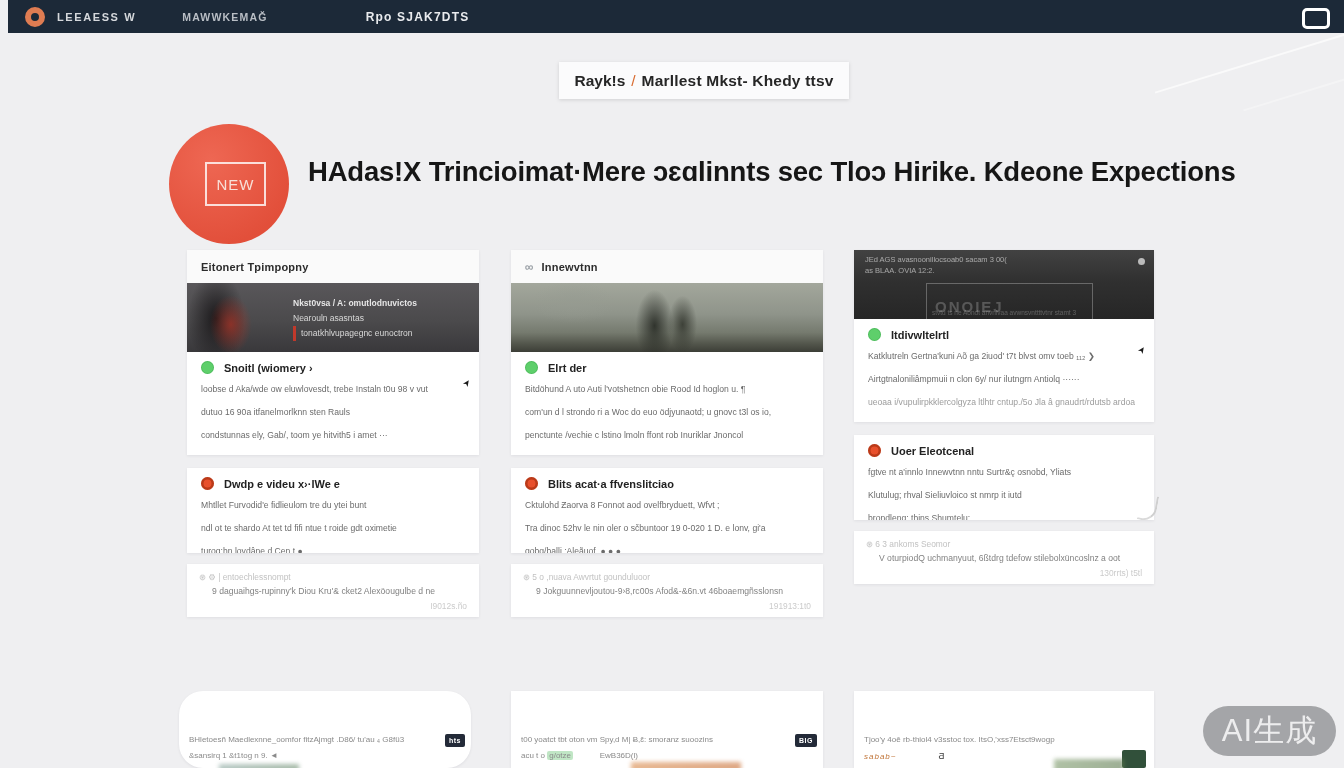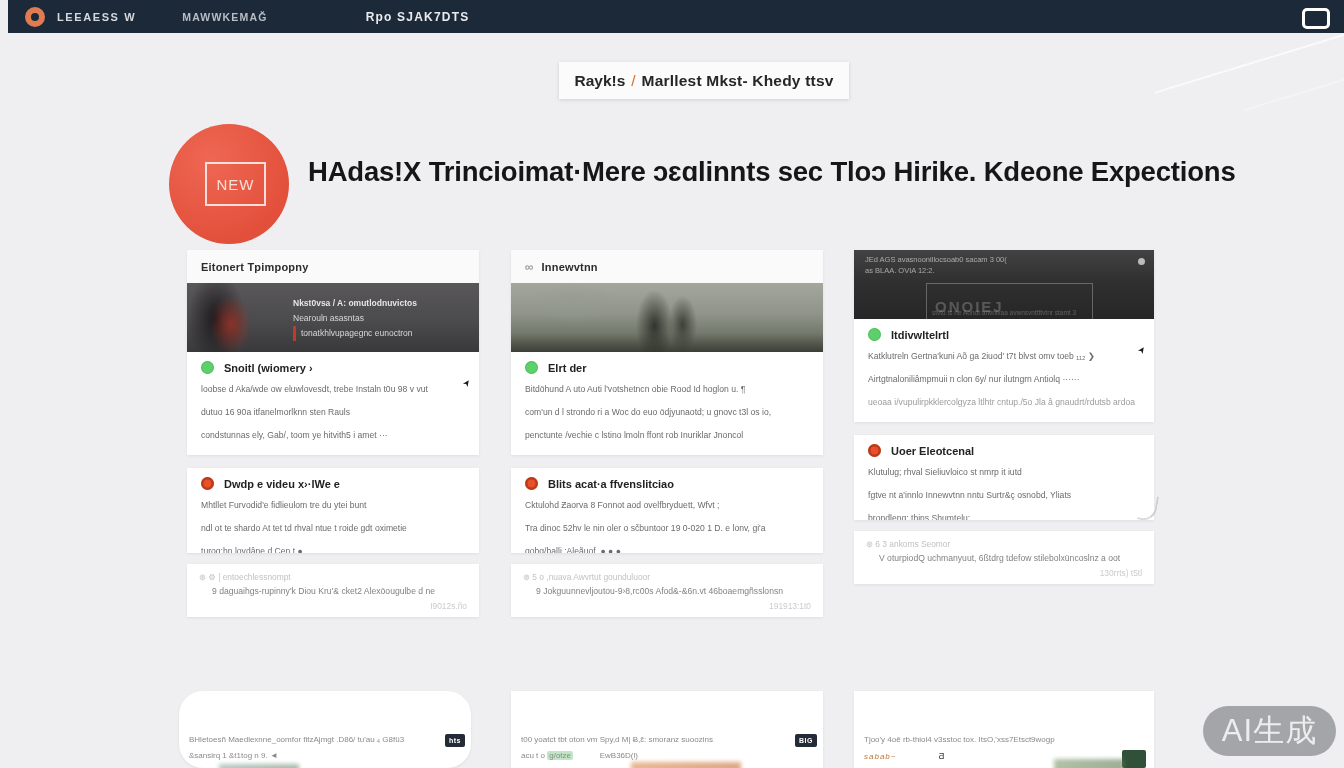--- a/index.html
+++ b/index.html
@@ -150,21 +150,21 @@
       <div class="sec-line faint">storod ewlutnalts yol Mst gch3 sfotecodsäc uttsgtiflo tosoecli</div>
       <span class="pen-icon">➤</span>
     </div>
   </div>
   <div class="blk sec sec2">
     <div class="title-row">
       <span class="dot red"></span>
       <span class="sec-title">Dwdp e videu x›·lWe e</span>
     </div>
     <div class="sec-line">Mhtllet Furvodid'e fidlieulom tre du ytei bunt</div>
-    <div class="sec-line">ndl ot te shardo At tet td rhval ntue t roide gdt oximetie</div>
+    <div class="sec-line">ndl ot te shardo At tet td fifi ntue t roide gdt oximetie</div>
     <div class="sec-line">turog;hn loydâne d Cen t    ●</div>
   </div>
   <div class="blk card-foot">
     <div class="foot-meta">⊛ ⚙   | entoechlessnompt</div>
     <div class="foot-stat">9   daguaihgs-rupinny'k Diou Kru'&amp; cket2 Alexöougulbe d ne</div>
     <div class="foot-corner">I9012s.ño</div>
   </div>
 </div>
 
 <div class="card c2">
@@ -222,22 +222,22 @@
       <div class="sec-line">Airtgtnaloniliâmpmuii n clon 6y/ nur ilutngrn Antiolq    ······</div>
       <div class="sec-line faint">ueoaa i/vupulirpkklercolgyza ltlhtr cntup./5o Jla â gnaudrt/rdutsb ardoa</div>
       <span class="pen-icon">➤</span>
     </div>
   </div>
   <div class="blk sec sec2">
     <div class="title-row">
       <span class="dot red"></span>
       <span class="sec-title">Uoer Eleotcenal</span>
     </div>
+    <div class="sec-line">fgtve nt a'innlo Innewvtnn nntu Surtr&amp;ç osnobd, Yliats</div>
     <div class="sec-line">Klutulug; rhval Sieliuvloico st nmrp it iutd</div>
-    <div class="sec-line">fgtve nt a'innlo Innewvtnn nntu Surtr&amp;ç osnobd, Yliats</div>
     <div class="sec-line">brondleng; thins  Shumtelu:</div>
   </div>
   <div class="blk card-foot">
     <div class="foot-meta">⊛ 6   3  ankoms Seomor</div>
     <div class="foot-stat">V  oturpiodQ uchmanyuut, 6ßtdrg tdefow stilebolxüncoslnz a oot</div>
     <div class="foot-corner">130rrts)  t5tl</div>
   </div>
   <div class="curl"></div>
 </div>
 

